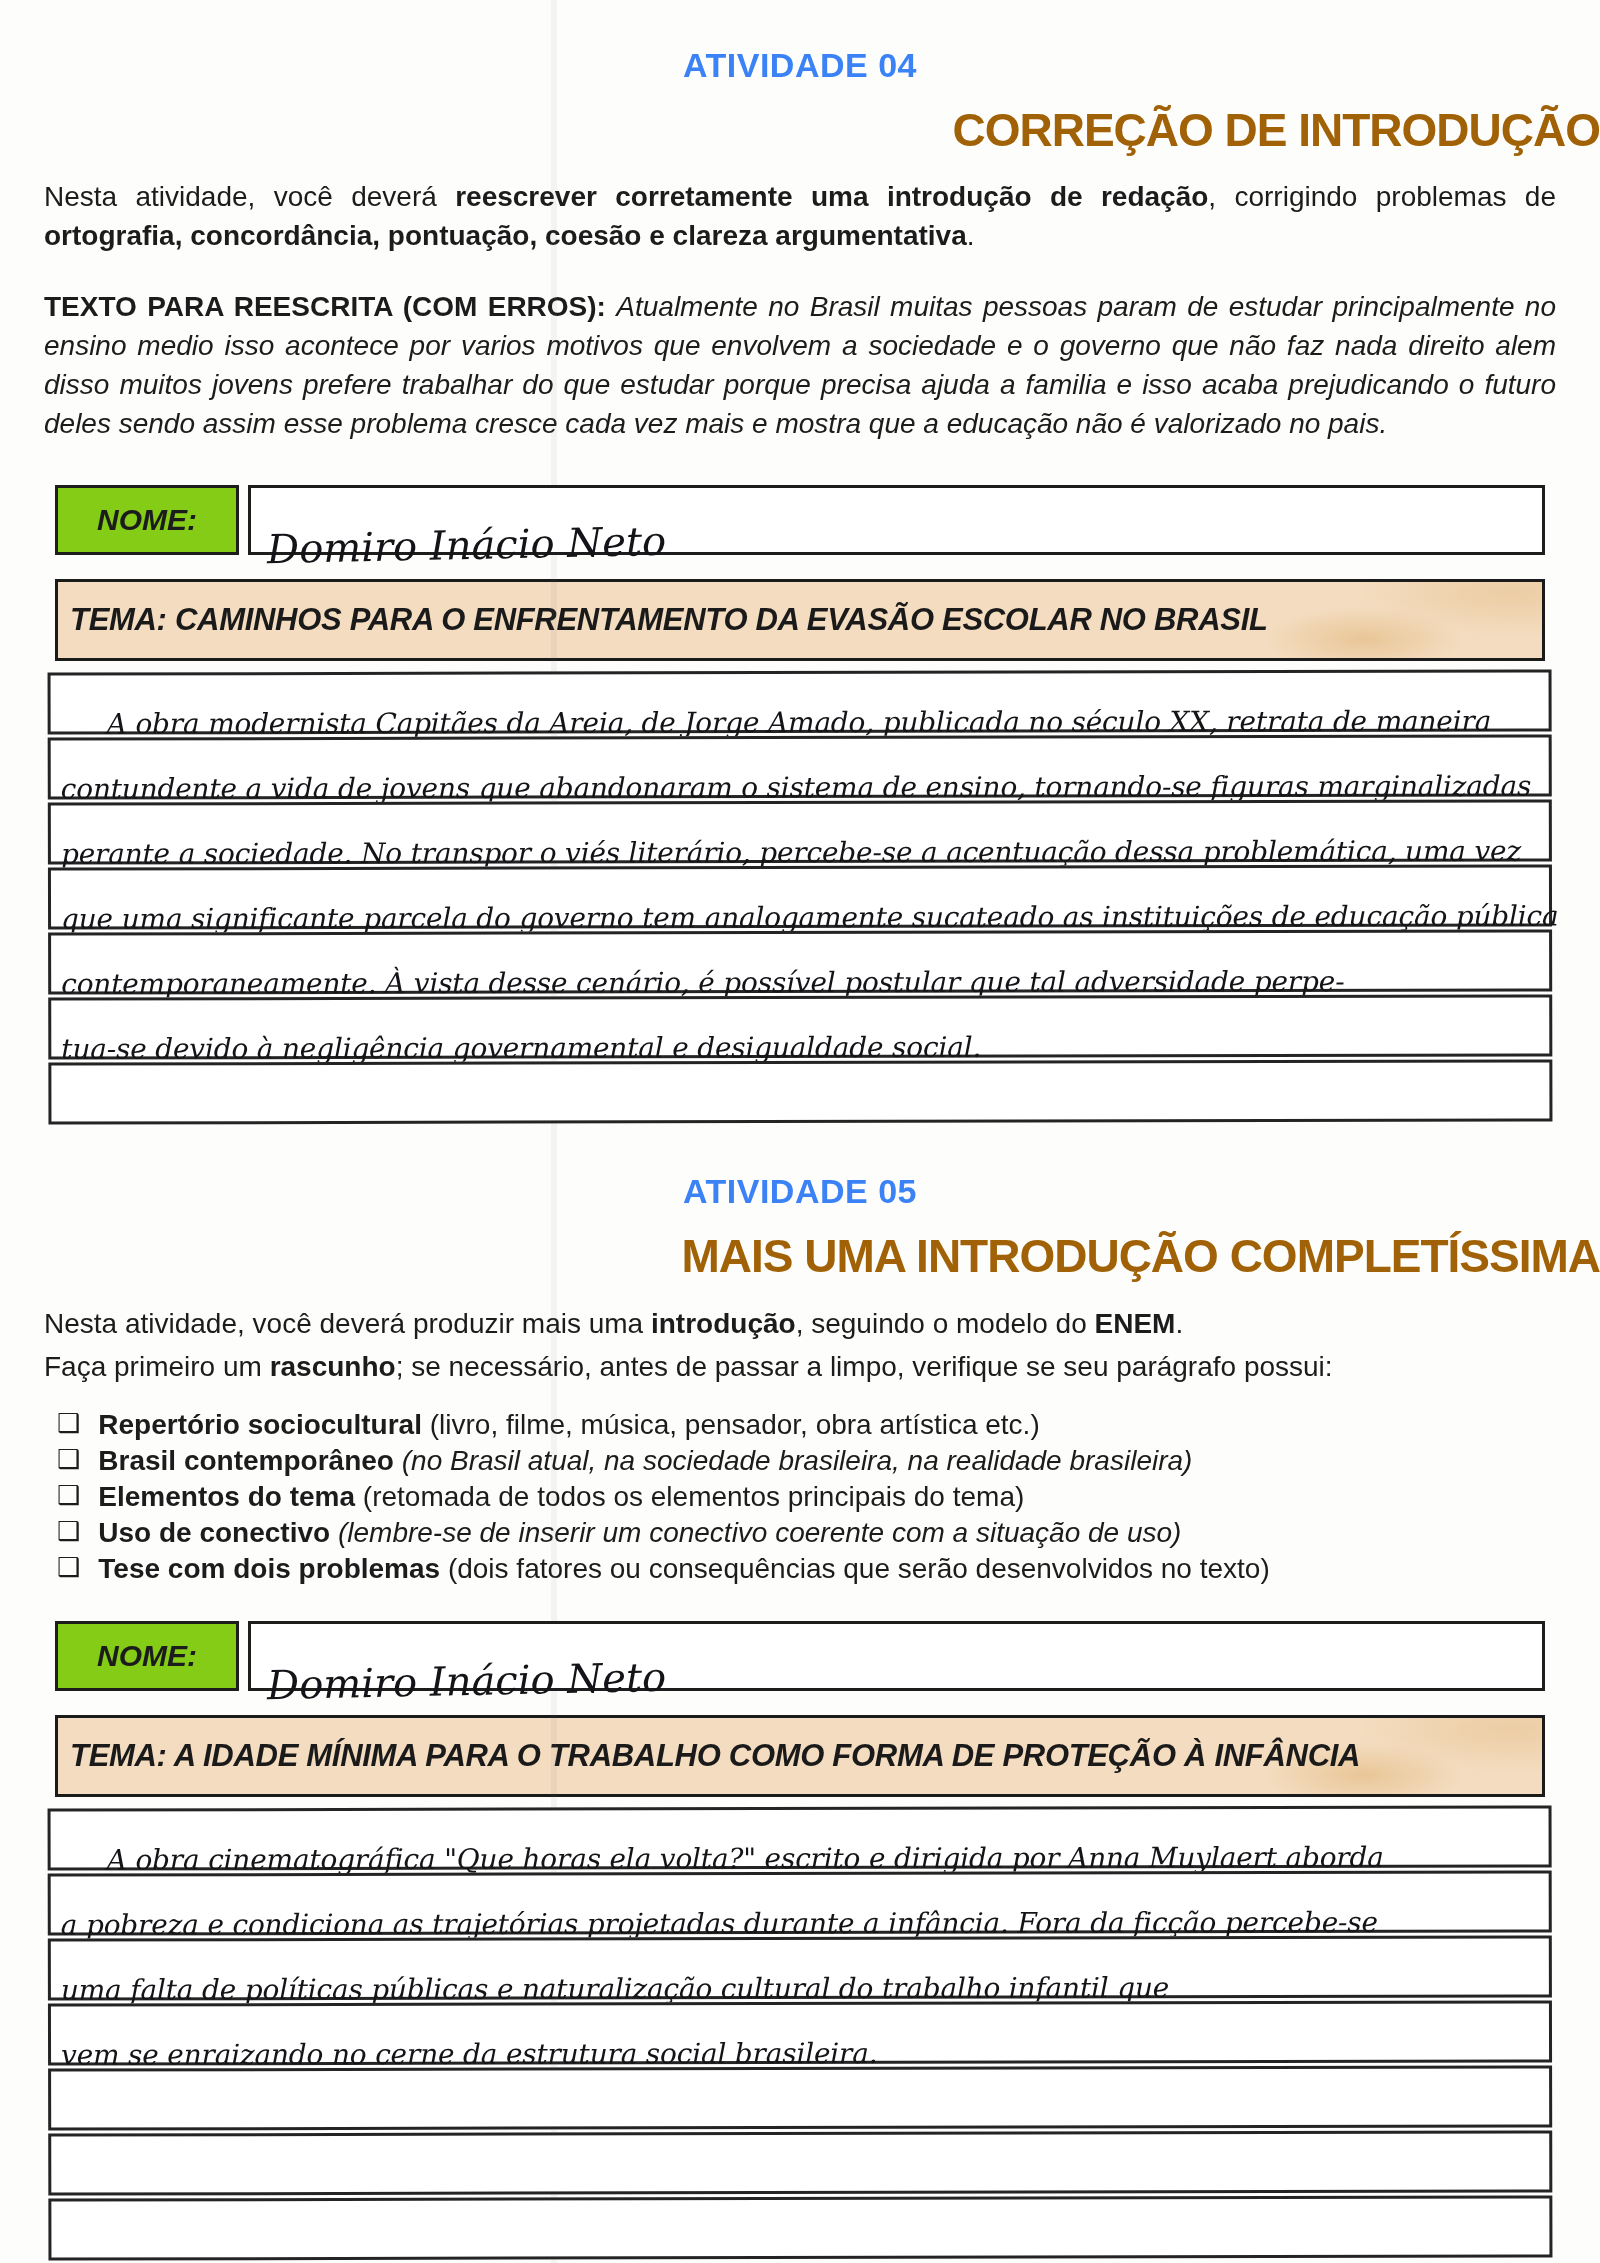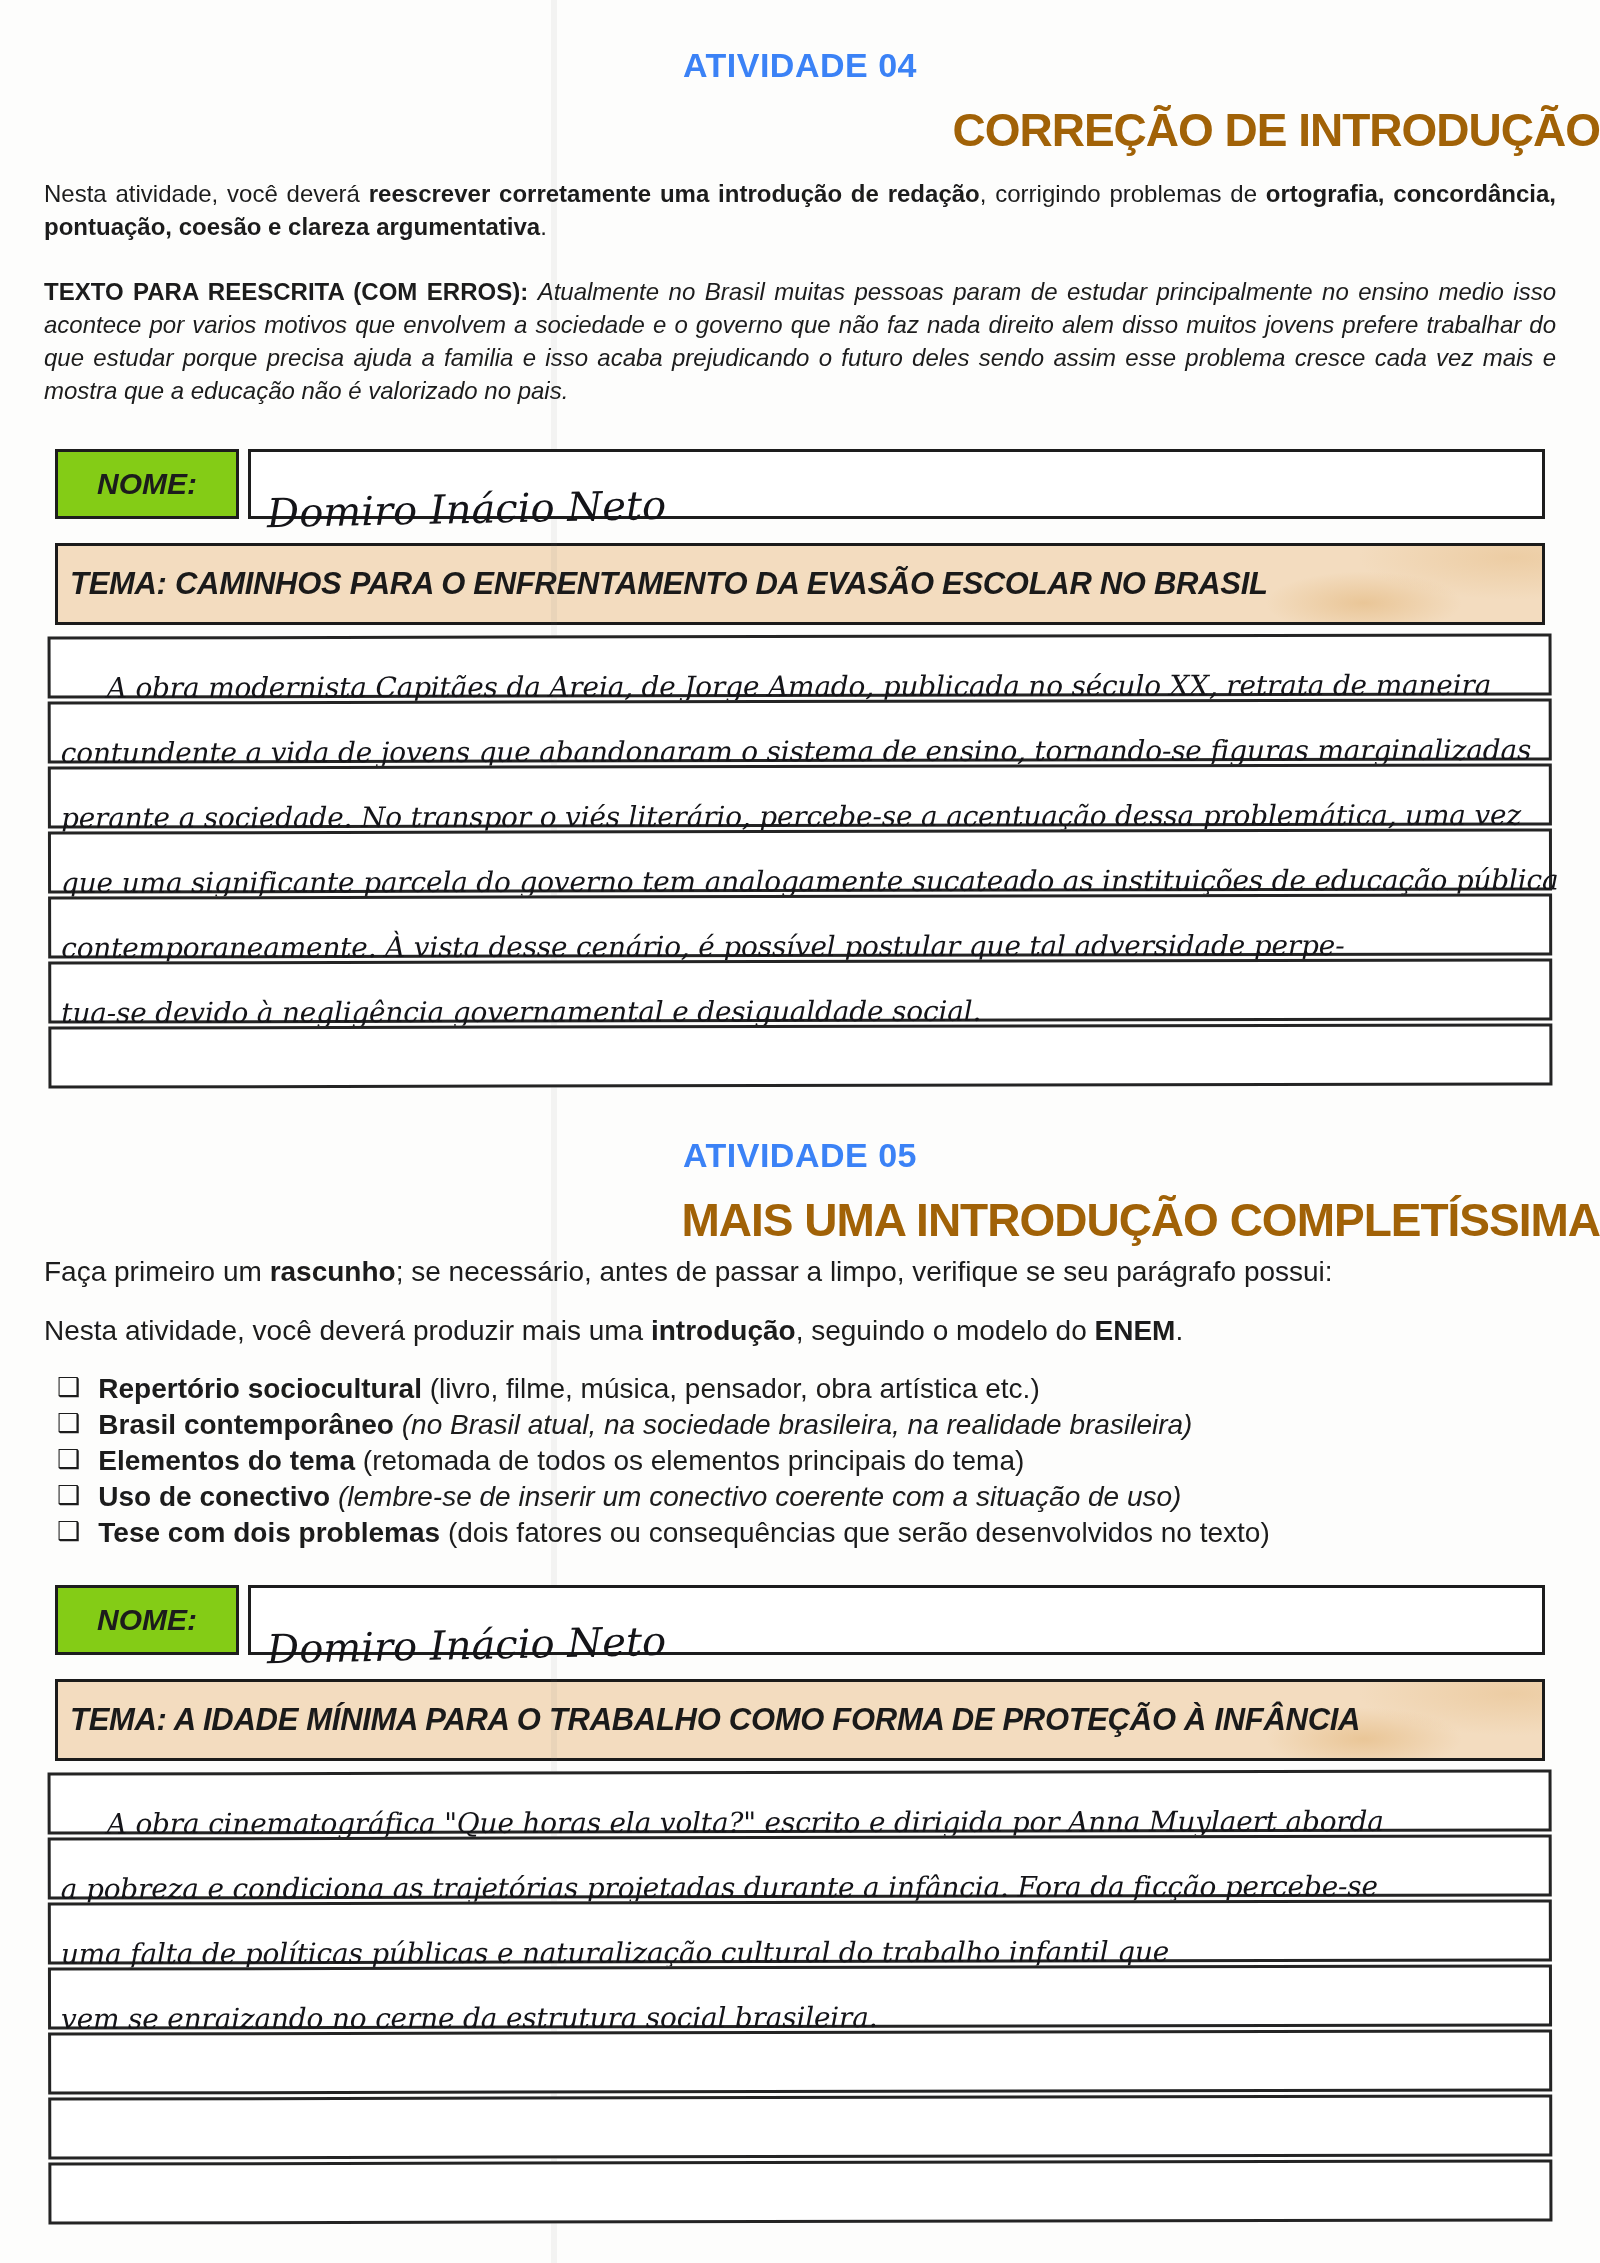--- a/index.html
+++ b/index.html
@@ -30,22 +30,22 @@
   .doc-title {
     text-align: right;
     font-size: 46px;
     font-weight: bold;
     letter-spacing: -1px;
     margin-top: 18px;
     color: #a16207;
   }
   .para {
     margin: 20px 44px 0 44px;
-    font-size: 24px;
-    line-height: 33px;
+    font-size: 28px;
+    line-height: 39px;
     text-align: justify;
   }
   .para.rewrite { margin-top: 32px; }
   .plain-line {
     margin: 6px 44px 0 44px;
     font-size: 28px;
     line-height: 37px;
     text-align: left;
   }
   .plain-line.first { margin-top: 22px; }
@@ -188,22 +188,22 @@
       <div class="essay-line">
           <span class="essay-text handwriting"></span>
         </div>
     </div>
   </div>
 
   <div>
     <div class="kicker second">ATIVIDADE 05</div>
     <div class="doc-title">MAIS UMA INTRODUÇÃO COMPLETÍSSIMA</div>
 
+    <p class="plain-line first"><span>Nesta atividade, você deverá produzir mais uma </span><span class="b">introdução</span><span>, seguindo o modelo do </span><span class="b">ENEM</span><span>.</span></p>
     <p class="plain-line"><span>Faça primeiro um </span><span class="b">rascunho</span><span>; se necessário, antes de passar a limpo, verifique se seu parágrafo possui:</span></p>
-    <p class="plain-line first"><span>Nesta atividade, você deverá produzir mais uma </span><span class="b">introdução</span><span>, seguindo o modelo do </span><span class="b">ENEM</span><span>.</span></p>
 
     <div class="checklist">
       <div class="check-item">
         <span class="checkbox-glyph">❑</span>
         <span><span class="b">Repertório sociocultural</span><span> (livro, filme, música, pensador, obra artística etc.)</span></span>
       </div>
       <div class="check-item">
         <span class="checkbox-glyph">❑</span>
         <span><span class="b">Brasil contemporâneo</span><span class="i"> (no Brasil atual, na sociedade brasileira, na realidade brasileira)</span></span>
       </div>

